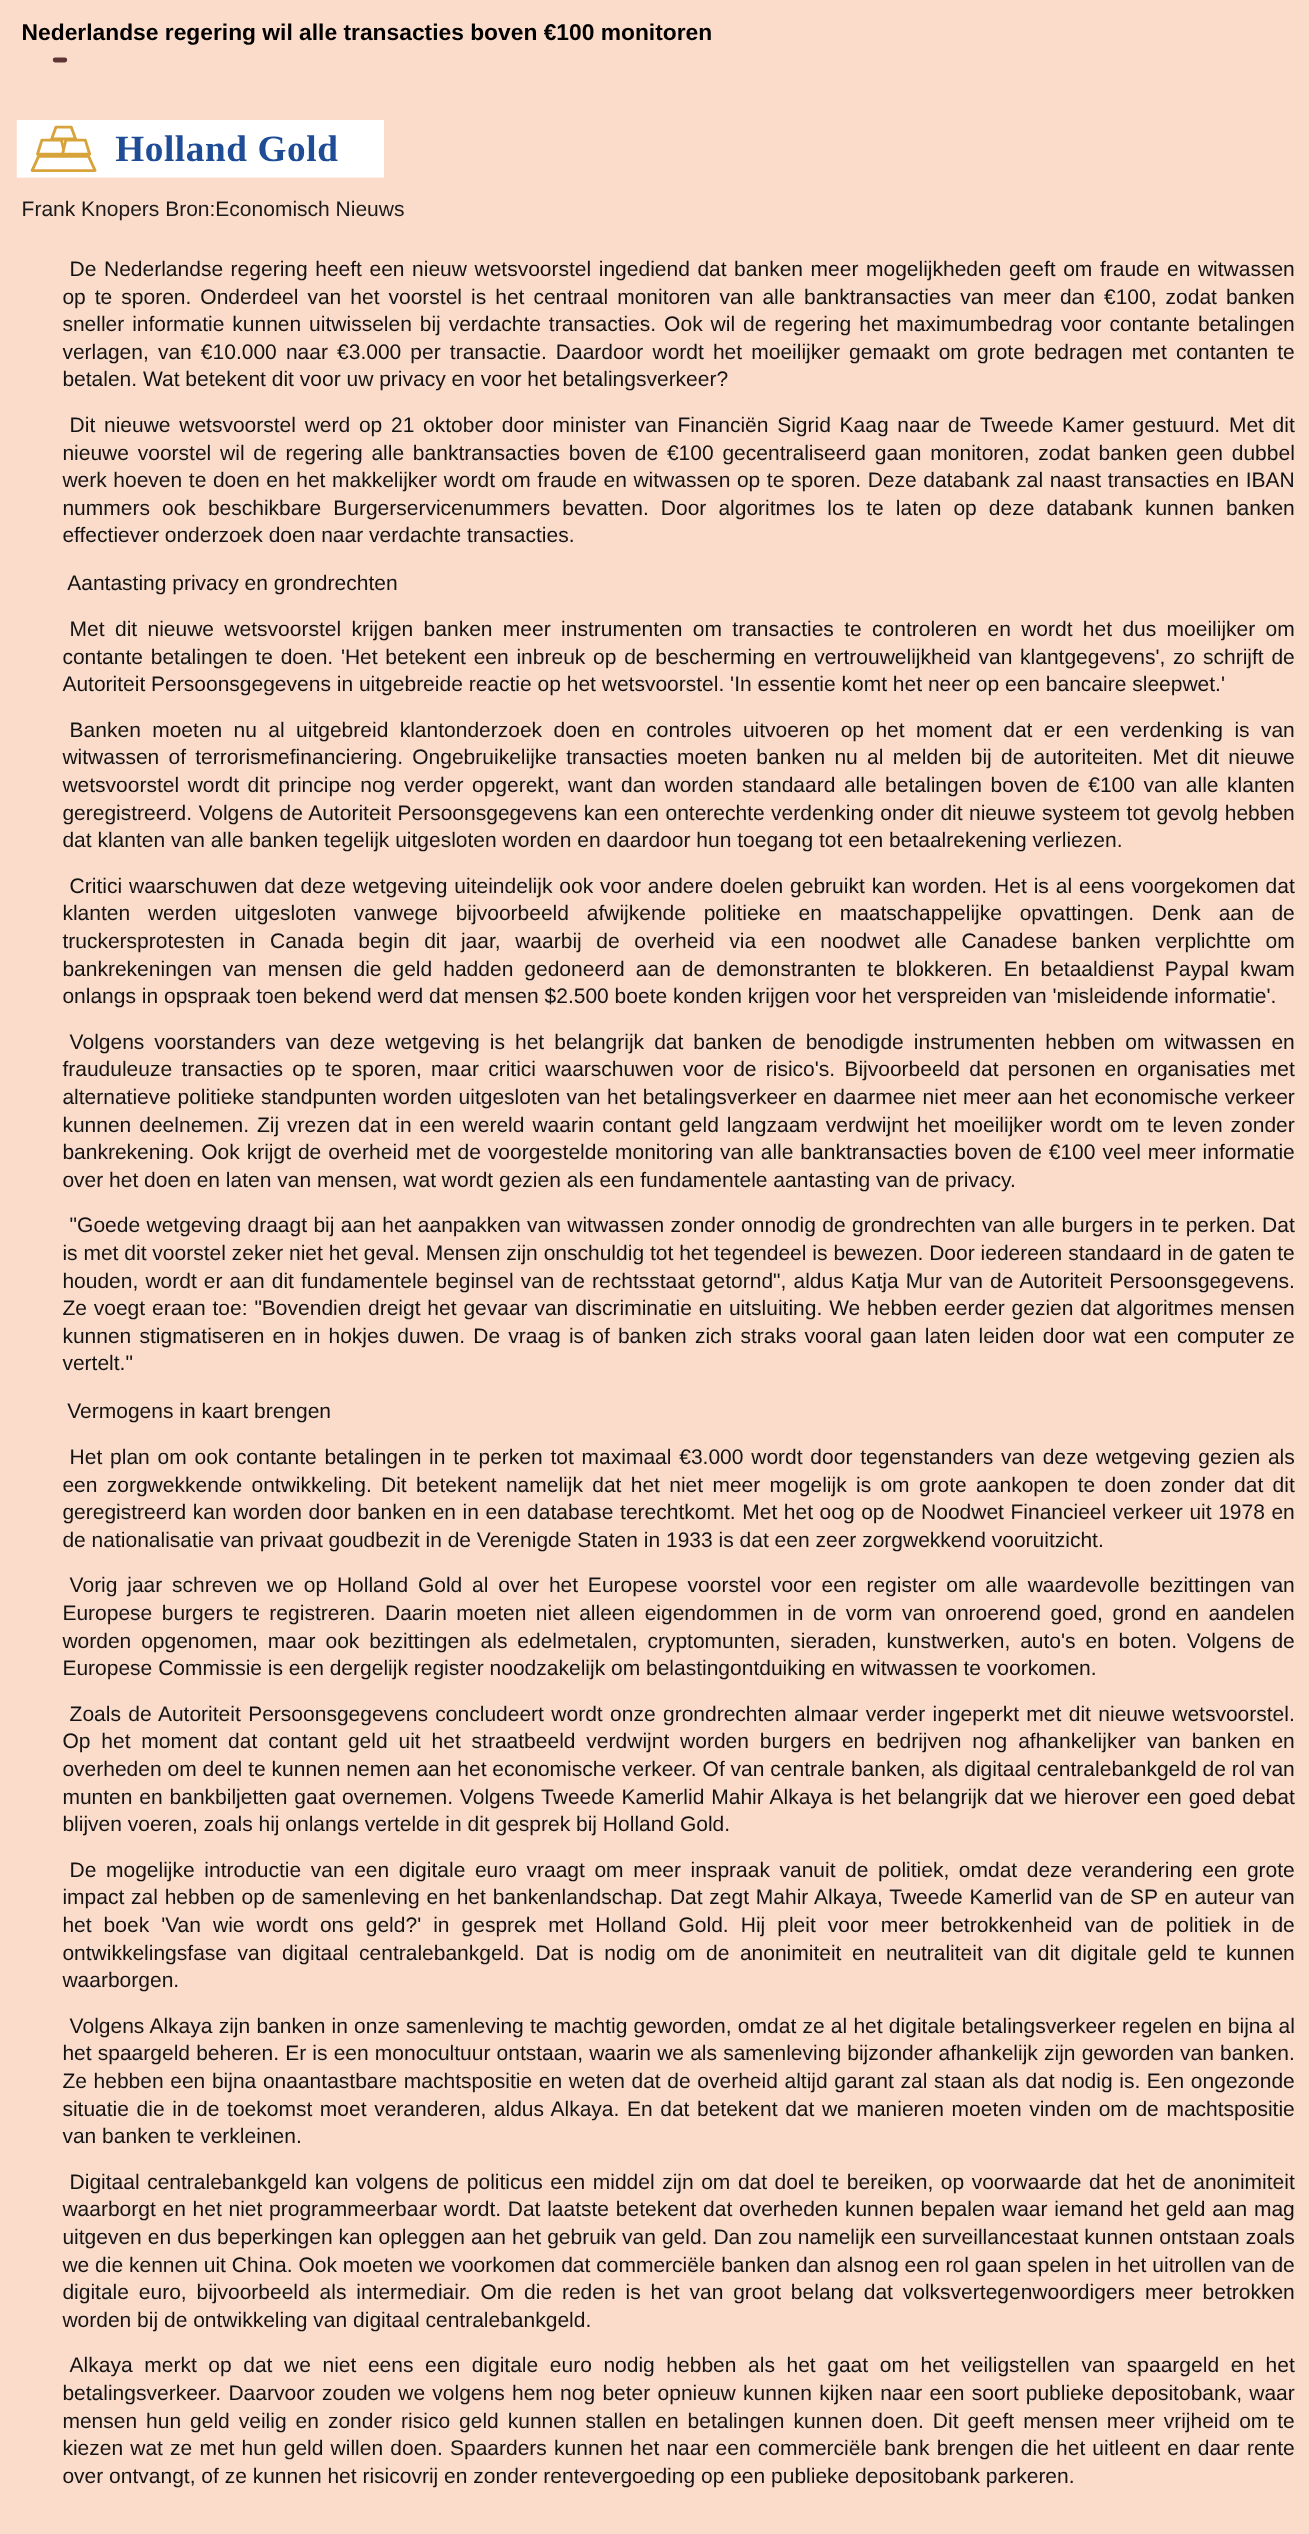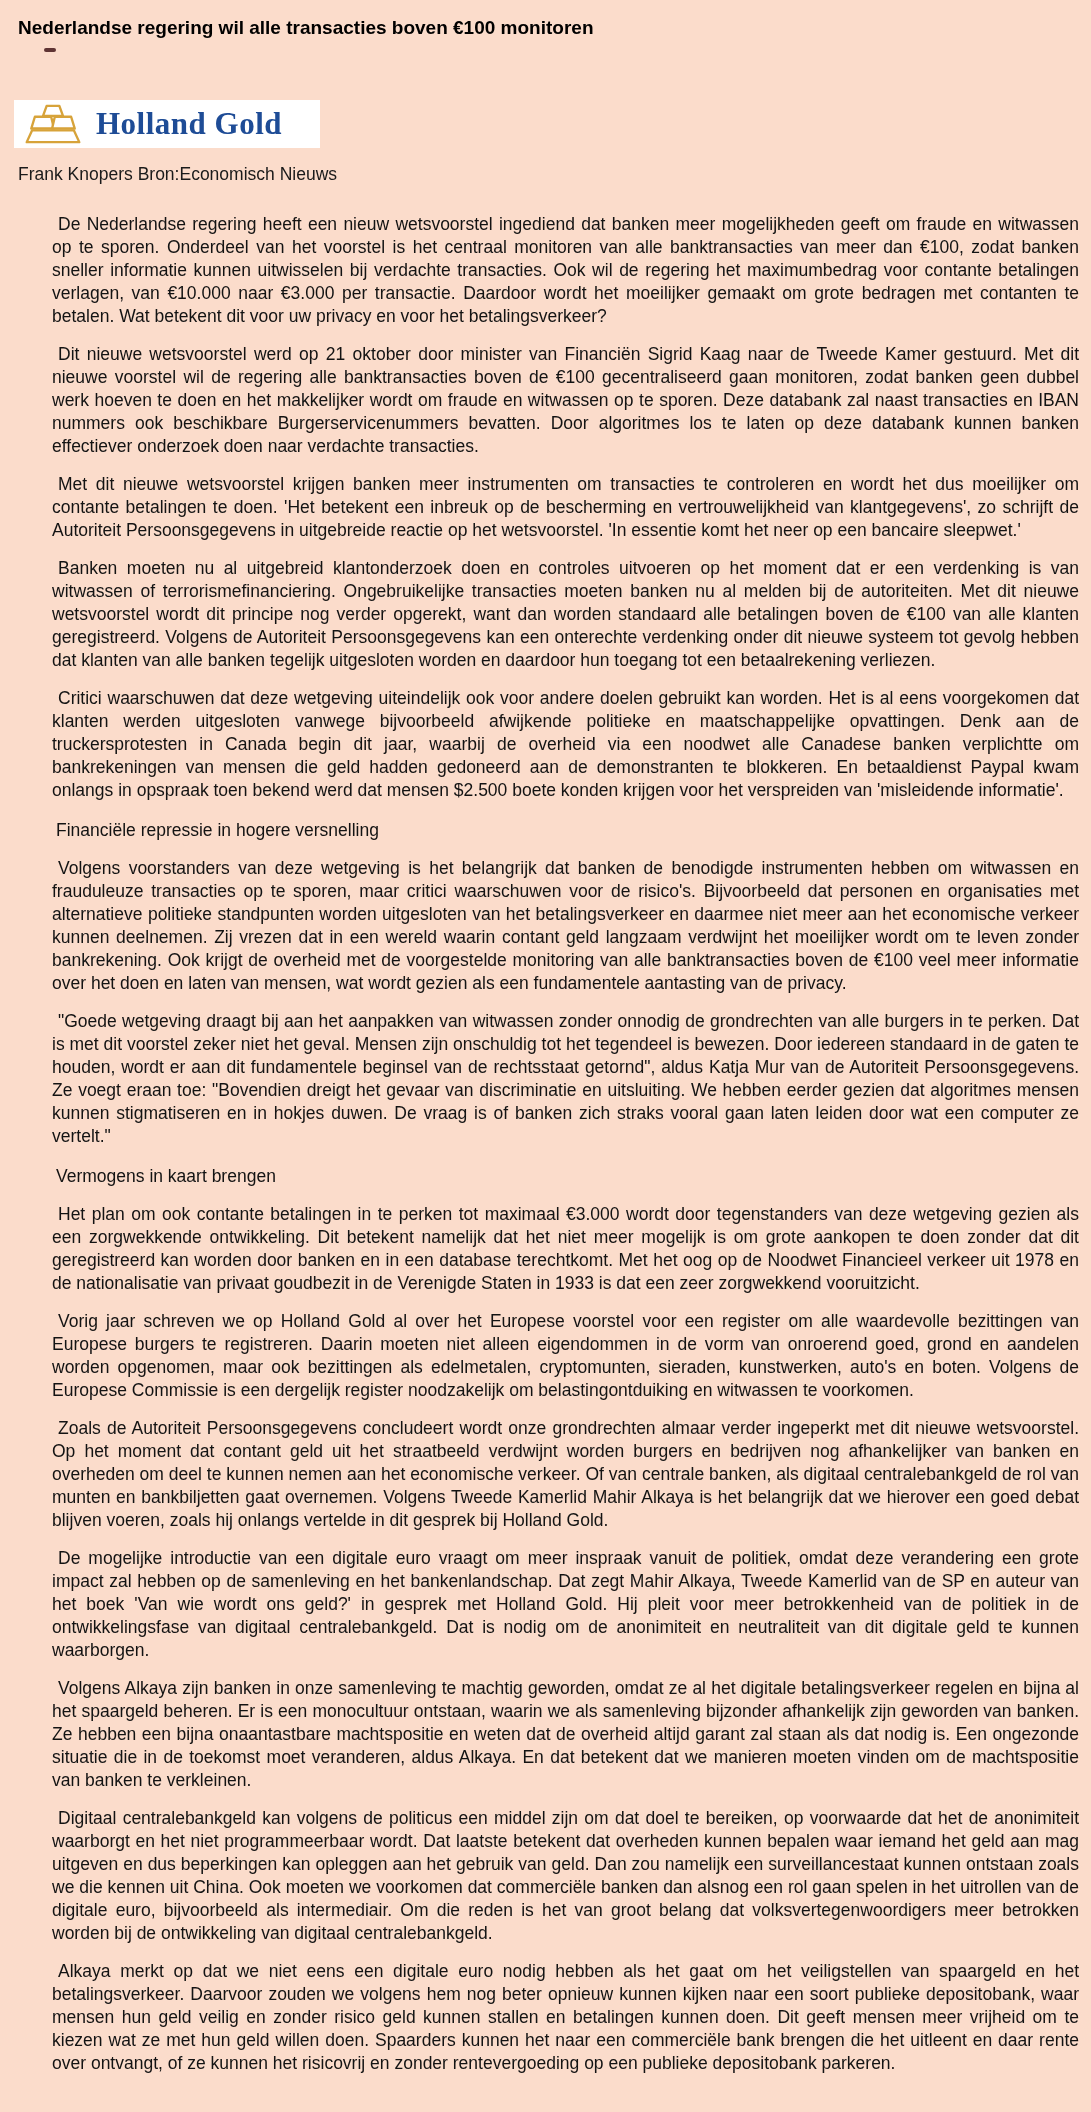--- a/index.html
+++ b/index.html
@@ -107,24 +107,24 @@
       </span>
       <span class="logo-text">Holland Gold</span>
     </div>
   </div>
 
   <div class="byline">Frank Knopers Bron:Economisch Nieuws</div>
 
   <div class="article">
       <p class="para">De Nederlandse regering heeft een nieuw wetsvoorstel ingediend dat banken meer mogelijkheden geeft om fraude en witwassen op te sporen. Onderdeel van het voorstel is het centraal monitoren van alle banktransacties van meer dan €100, zodat banken sneller informatie kunnen uitwisselen bij verdachte transacties. Ook wil de regering het maximumbedrag voor contante betalingen verlagen, van €10.000 naar €3.000 per transactie. Daardoor wordt het moeilijker gemaakt om grote bedragen met contanten te betalen. Wat betekent dit voor uw privacy en voor het betalingsverkeer?</p>
       <p class="para">Dit nieuwe wetsvoorstel werd op 21 oktober door minister van Financiën Sigrid Kaag naar de Tweede Kamer gestuurd. Met dit nieuwe voorstel wil de regering alle banktransacties boven de €100 gecentraliseerd gaan monitoren, zodat banken geen dubbel werk hoeven te doen en het makkelijker wordt om fraude en witwassen op te sporen. Deze databank zal naast transacties en IBAN nummers ook beschikbare Burgerservicenummers bevatten. Door algoritmes los te laten op deze databank kunnen banken effectiever onderzoek doen naar verdachte transacties.</p>
+      <h2 class="section-heading">Aantasting privacy en grondrechten</h2>
       <p class="para">Met dit nieuwe wetsvoorstel krijgen banken meer instrumenten om transacties te controleren en wordt het dus moeilijker om contante betalingen te doen. 'Het betekent een inbreuk op de bescherming en vertrouwelijkheid van klantgegevens', zo schrijft de Autoriteit Persoonsgegevens in uitgebreide reactie op het wetsvoorstel. 'In essentie komt het neer op een bancaire sleepwet.'</p>
       <p class="para">Banken moeten nu al uitgebreid klantonderzoek doen en controles uitvoeren op het moment dat er een verdenking is van witwassen of terrorismefinanciering. Ongebruikelijke transacties moeten banken nu al melden bij de autoriteiten. Met dit nieuwe wetsvoorstel wordt dit principe nog verder opgerekt, want dan worden standaard alle betalingen boven de €100 van alle klanten geregistreerd. Volgens de Autoriteit Persoonsgegevens kan een onterechte verdenking onder dit nieuwe systeem tot gevolg hebben dat klanten van alle banken tegelijk uitgesloten worden en daardoor hun toegang tot een betaalrekening verliezen.</p>
       <p class="para">Critici waarschuwen dat deze wetgeving uiteindelijk ook voor andere doelen gebruikt kan worden. Het is al eens voorgekomen dat klanten werden uitgesloten vanwege bijvoorbeeld afwijkende politieke en maatschappelijke opvattingen. Denk aan de truckersprotesten in Canada begin dit jaar, waarbij de overheid via een noodwet alle Canadese banken verplichtte om bankrekeningen van mensen die geld hadden gedoneerd aan de demonstranten te blokkeren. En betaaldienst Paypal kwam onlangs in opspraak toen bekend werd dat mensen $2.500 boete konden krijgen voor het verspreiden van 'misleidende informatie'.</p>
-      <h2 class="section-heading">Financiële repressie in hogere versnelling</h2>
       <p class="para">Volgens voorstanders van deze wetgeving is het belangrijk dat banken de benodigde instrumenten hebben om witwassen en frauduleuze transacties op te sporen, maar critici waarschuwen voor de risico's. Bijvoorbeeld dat personen en organisaties met alternatieve politieke standpunten worden uitgesloten van het betalingsverkeer en daarmee niet meer aan het economische verkeer kunnen deelnemen. Zij vrezen dat in een wereld waarin contant geld langzaam verdwijnt het moeilijker wordt om te leven zonder bankrekening. Ook krijgt de overheid met de voorgestelde monitoring van alle banktransacties boven de €100 veel meer informatie over het doen en laten van mensen, wat wordt gezien als een fundamentele aantasting van de privacy.</p>
       <p class="para">"Goede wetgeving draagt bij aan het aanpakken van witwassen zonder onnodig de grondrechten van alle burgers in te perken. Dat is met dit voorstel zeker niet het geval. Mensen zijn onschuldig tot het tegendeel is bewezen. Door iedereen standaard in de gaten te houden, wordt er aan dit fundamentele beginsel van de rechtsstaat getornd", aldus Katja Mur van de Autoriteit Persoonsgegevens. Ze voegt eraan toe: "Bovendien dreigt het gevaar van discriminatie en uitsluiting. We hebben eerder gezien dat algoritmes mensen kunnen stigmatiseren en in hokjes duwen. De vraag is of banken zich straks vooral gaan laten leiden door wat een computer ze vertelt."</p>
       <h2 class="section-heading">Vermogens in kaart brengen</h2>
       <p class="para">Het plan om ook contante betalingen in te perken tot maximaal €3.000 wordt door tegenstanders van deze wetgeving gezien als een zorgwekkende ontwikkeling. Dit betekent namelijk dat het niet meer mogelijk is om grote aankopen te doen zonder dat dit geregistreerd kan worden door banken en in een database terechtkomt. Met het oog op de Noodwet Financieel verkeer uit 1978 en de nationalisatie van privaat goudbezit in de Verenigde Staten in 1933 is dat een zeer zorgwekkend vooruitzicht.</p>
       <p class="para">Vorig jaar schreven we op Holland Gold al over het Europese voorstel voor een register om alle waardevolle bezittingen van Europese burgers te registreren. Daarin moeten niet alleen eigendommen in de vorm van onroerend goed, grond en aandelen worden opgenomen, maar ook bezittingen als edelmetalen, cryptomunten, sieraden, kunstwerken, auto's en boten. Volgens de Europese Commissie is een dergelijk register noodzakelijk om belastingontduiking en witwassen te voorkomen.</p>
       <p class="para">Zoals de Autoriteit Persoonsgegevens concludeert wordt onze grondrechten almaar verder ingeperkt met dit nieuwe wetsvoorstel. Op het moment dat contant geld uit het straatbeeld verdwijnt worden burgers en bedrijven nog afhankelijker van banken en overheden om deel te kunnen nemen aan het economische verkeer. Of van centrale banken, als digitaal centralebankgeld de rol van munten en bankbiljetten gaat overnemen. Volgens Tweede Kamerlid Mahir Alkaya is het belangrijk dat we hierover een goed debat blijven voeren, zoals hij onlangs vertelde in dit gesprek bij Holland Gold.</p>
       <p class="para">De mogelijke introductie van een digitale euro vraagt om meer inspraak vanuit de politiek, omdat deze verandering een grote impact zal hebben op de samenleving en het bankenlandschap. Dat zegt Mahir Alkaya, Tweede Kamerlid van de SP en auteur van het boek 'Van wie wordt ons geld?' in gesprek met Holland Gold. Hij pleit voor meer betrokkenheid van de politiek in de ontwikkelingsfase van digitaal centralebankgeld. Dat is nodig om de anonimiteit en neutraliteit van dit digitale geld te kunnen waarborgen.</p>
       <p class="para">Volgens Alkaya zijn banken in onze samenleving te machtig geworden, omdat ze al het digitale betalingsverkeer regelen en bijna al het spaargeld beheren. Er is een monocultuur ontstaan, waarin we als samenleving bijzonder afhankelijk zijn geworden van banken. Ze hebben een bijna onaantastbare machtspositie en weten dat de overheid altijd garant zal staan als dat nodig is. Een ongezonde situatie die in de toekomst moet veranderen, aldus Alkaya. En dat betekent dat we manieren moeten vinden om de machtspositie van banken te verkleinen.</p>
       <p class="para">Digitaal centralebankgeld kan volgens de politicus een middel zijn om dat doel te bereiken, op voorwaarde dat het de anonimiteit waarborgt en het niet programmeerbaar wordt. Dat laatste betekent dat overheden kunnen bepalen waar iemand het geld aan mag uitgeven en dus beperkingen kan opleggen aan het gebruik van geld. Dan zou namelijk een surveillancestaat kunnen ontstaan zoals we die kennen uit China. Ook moeten we voorkomen dat commerciële banken dan alsnog een rol gaan spelen in het uitrollen van de digitale euro, bijvoorbeeld als intermediair. Om die reden is het van groot belang dat volksvertegenwoordigers meer betrokken worden bij de ontwikkeling van digitaal centralebankgeld.</p>
       <p class="para">Alkaya merkt op dat we niet eens een digitale euro nodig hebben als het gaat om het veiligstellen van spaargeld en het betalingsverkeer. Daarvoor zouden we volgens hem nog beter opnieuw kunnen kijken naar een soort publieke depositobank, waar mensen hun geld veilig en zonder risico geld kunnen stallen en betalingen kunnen doen. Dit geeft mensen meer vrijheid om te kiezen wat ze met hun geld willen doen. Spaarders kunnen het naar een commerciële bank brengen die het uitleent en daar rente over ontvangt, of ze kunnen het risicovrij en zonder rentevergoeding op een publieke depositobank parkeren.</p>

